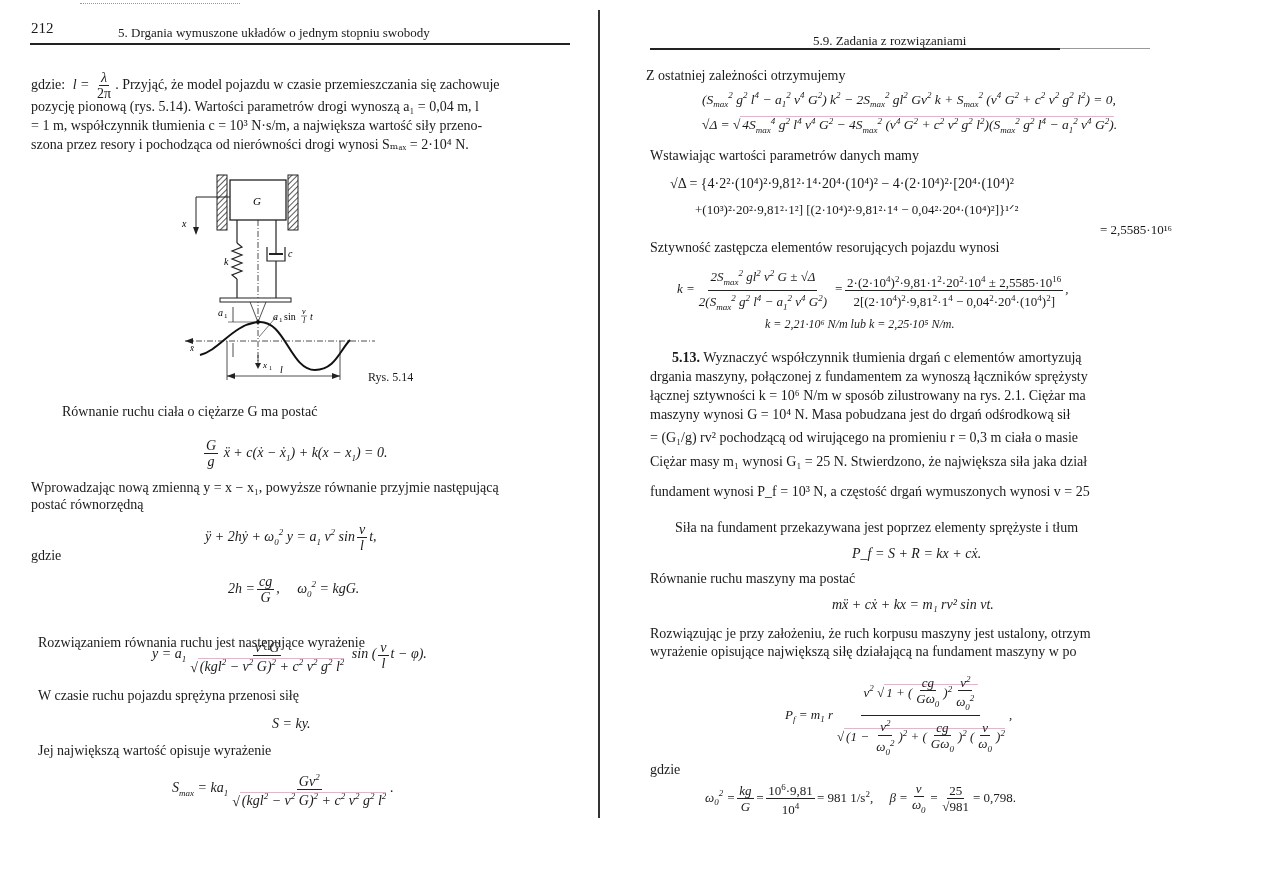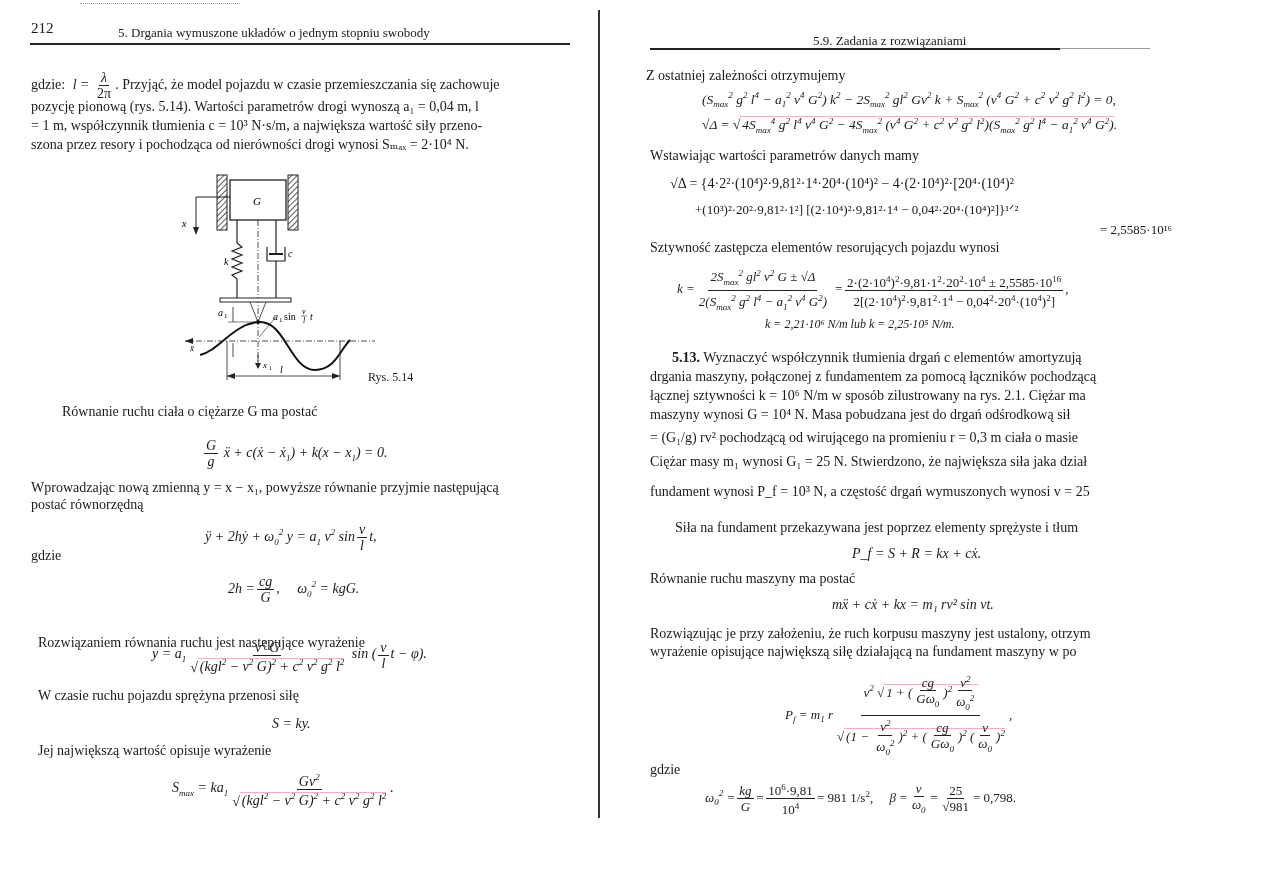--- a/index.html
+++ b/index.html
@@ -188,21 +188,21 @@
         <span class="n">2·(2·10<sup>4</sup>)<sup>2</sup>·9,81·1<sup>2</sup>·20<sup>2</sup>·10<sup>4</sup> ± 2,5585·10<sup>16</sup></span>
         <span class="d">2[(2·10<sup>4</sup>)<sup>2</sup>·9,81<sup>2</sup>·1<sup>4</sup> − 0,04<sup>2</sup>·20<sup>4</sup>·(10<sup>4</sup>)<sup>2</sup>]</span>
       </span>,
   </div>
   <div class="abs eq" style="left:125px;top:317px;font-size:12px;">k = 2,21·10⁶ N/m     lub     k = 2,25·10⁵ N/m.</div>
 
   <div class="abs txt" style="left:32px;top:348px;">
     <b>5.13.</b>
     <span>Wyznaczyć współczynnik tłumienia drgań c elementów amortyzują</span>
   </div>
-  <div class="abs txt" style="left:10px;top:367px;">drgania maszyny, połączonej z fundamentem za pomocą łączników pochodzącą</div>
+  <div class="abs txt" style="left:10px;top:367px;">drgania maszyny, połączonej z fundamentem za wynoszą łączników sprężysty</div>
   <div class="abs txt" style="left:10px;top:386px;">łącznej sztywności k = 10⁶ N/m w sposób zilustrowany na rys. 2.1. Ciężar ma</div>
   <div class="abs txt" style="left:10px;top:405px;">maszyny wynosi G = 10⁴ N. Masa pobudzana jest do drgań odśrodkową sił</div>
   <div class="abs txt" style="left:10px;top:428px;">= (G₁/g) rv² pochodzącą od wirującego na promieniu r = 0,3 m ciała o masie</div>
   <div class="abs txt" style="left:10px;top:452px;">Ciężar masy m₁ wynosi G₁ = 25 N. Stwierdzono, że największa siła jaka dział</div>
   <div class="abs txt" style="left:10px;top:482px;">fundament wynosi P_f = 10³ N, a częstość drgań wymuszonych wynosi v = 25</div>
 
   <div class="abs txt" style="left:35px;top:518px;">Siła na fundament przekazywana jest poprzez elementy sprężyste i tłum</div>
   <div class="abs eq" style="left:212px;top:546px;">P_f = S + R = kx + cẋ.</div>
   <div class="abs txt" style="left:10px;top:569px;">Równanie ruchu maszyny ma postać</div>
   <div class="abs eq" style="left:192px;top:597px;">mẍ + cẋ + kx = m₁ rv² sin vt.</div>

